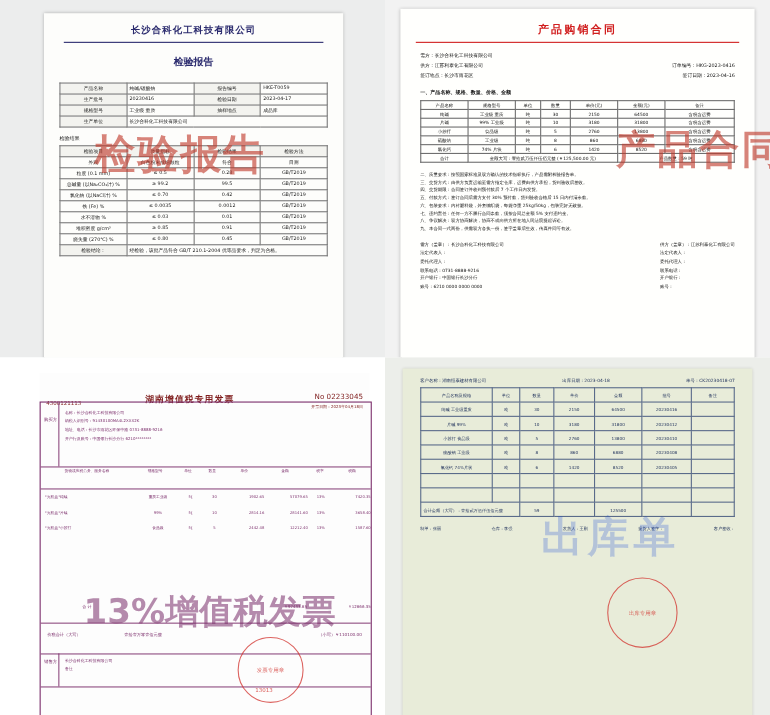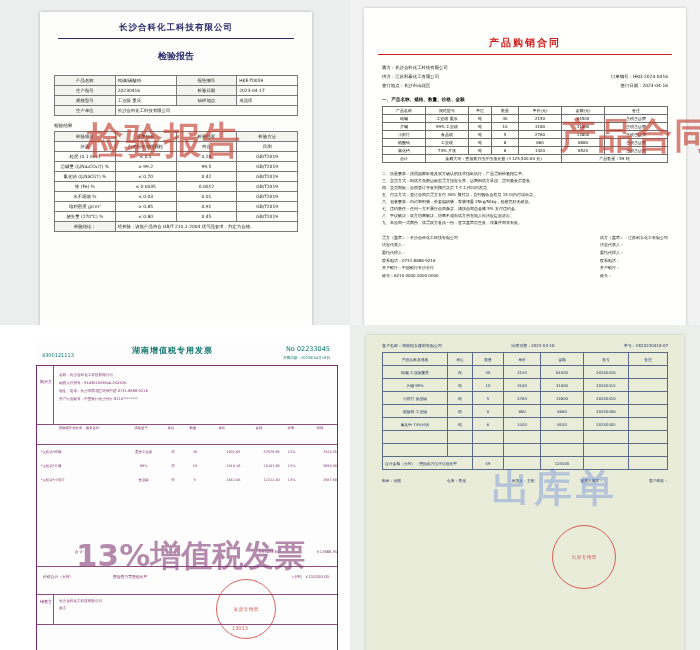--- a/index.html
+++ b/index.html
@@ -58,21 +58,21 @@
   .wm1{left:46px;top:104px;font-size:37px;letter-spacing:2px;}
 
   
   .c2{background:#f2f2f2;}
   .doc2{
     position:absolute;left:14px;top:8px;width:322px;height:404px;
     background:#fffffd;box-shadow:0 0 3px rgba(0,0,0,.22);
   }
   .d2-title{
     text-align:center;font-size:10px;color:#d11f1f;font-weight:bold;
-    margin-top:28px;letter-spacing:2px;
+    margin-top:12px;letter-spacing:2px;
   }
   .d2-rule{height:1.4px;background:#d11f1f;margin:4px 14px 0 14px;}
   .d2-meta{margin:9px 18px 0 18px;font-size:4.4px;color:#111;line-height:2;}
   .d2-meta .row{display:flex;justify-content:space-between;}
   .d2-sub{margin:6px 18px 0;font-size:4.6px;font-weight:bold;color:#111;}
   table.d2{
     width:calc(100% - 36px);margin:4px 18px 0;border-collapse:collapse;
     font-size:4px;color:#111;table-layout:fixed;
   }
   table.d2 td,table.d2 th{
@@ -90,21 +90,21 @@
   .c3{background:#ffffff;}
   .doc3{
     position:absolute;left:36px;top:14px;width:300px;height:390px;
     background:#fdfdfd;border:0;
   }
   .inv-outer{
     position:absolute;left:0;top:26px;width:300px;height:330px;
     border:1.2px solid #7b2d6b;
   }
   .inv-head{
-    position:absolute;left:0;top:4px;width:300px;height:26px;color:#0f766e;
+    position:absolute;left:0;top:16px;width:300px;height:26px;color:#7f1d1d;
   }
   .inv-head .ttl{
     position:absolute;left:96px;top:2px;font-size:8px;font-weight:bold;letter-spacing:1px;
   }
   .inv-head .code{position:absolute;left:6px;top:9px;font-size:5px;}
   .inv-head .no{position:absolute;right:6px;top:2px;font-size:6.5px;}
   .inv-head .sub{position:absolute;right:6px;top:13px;font-size:3.6px;}
   .inv-line{position:absolute;background:#7b2d6b;opacity:.85;}
   .wm3{left:40px;top:196px;font-size:31px;color:#7a2e6a;opacity:.55;}
   .stampr3{

